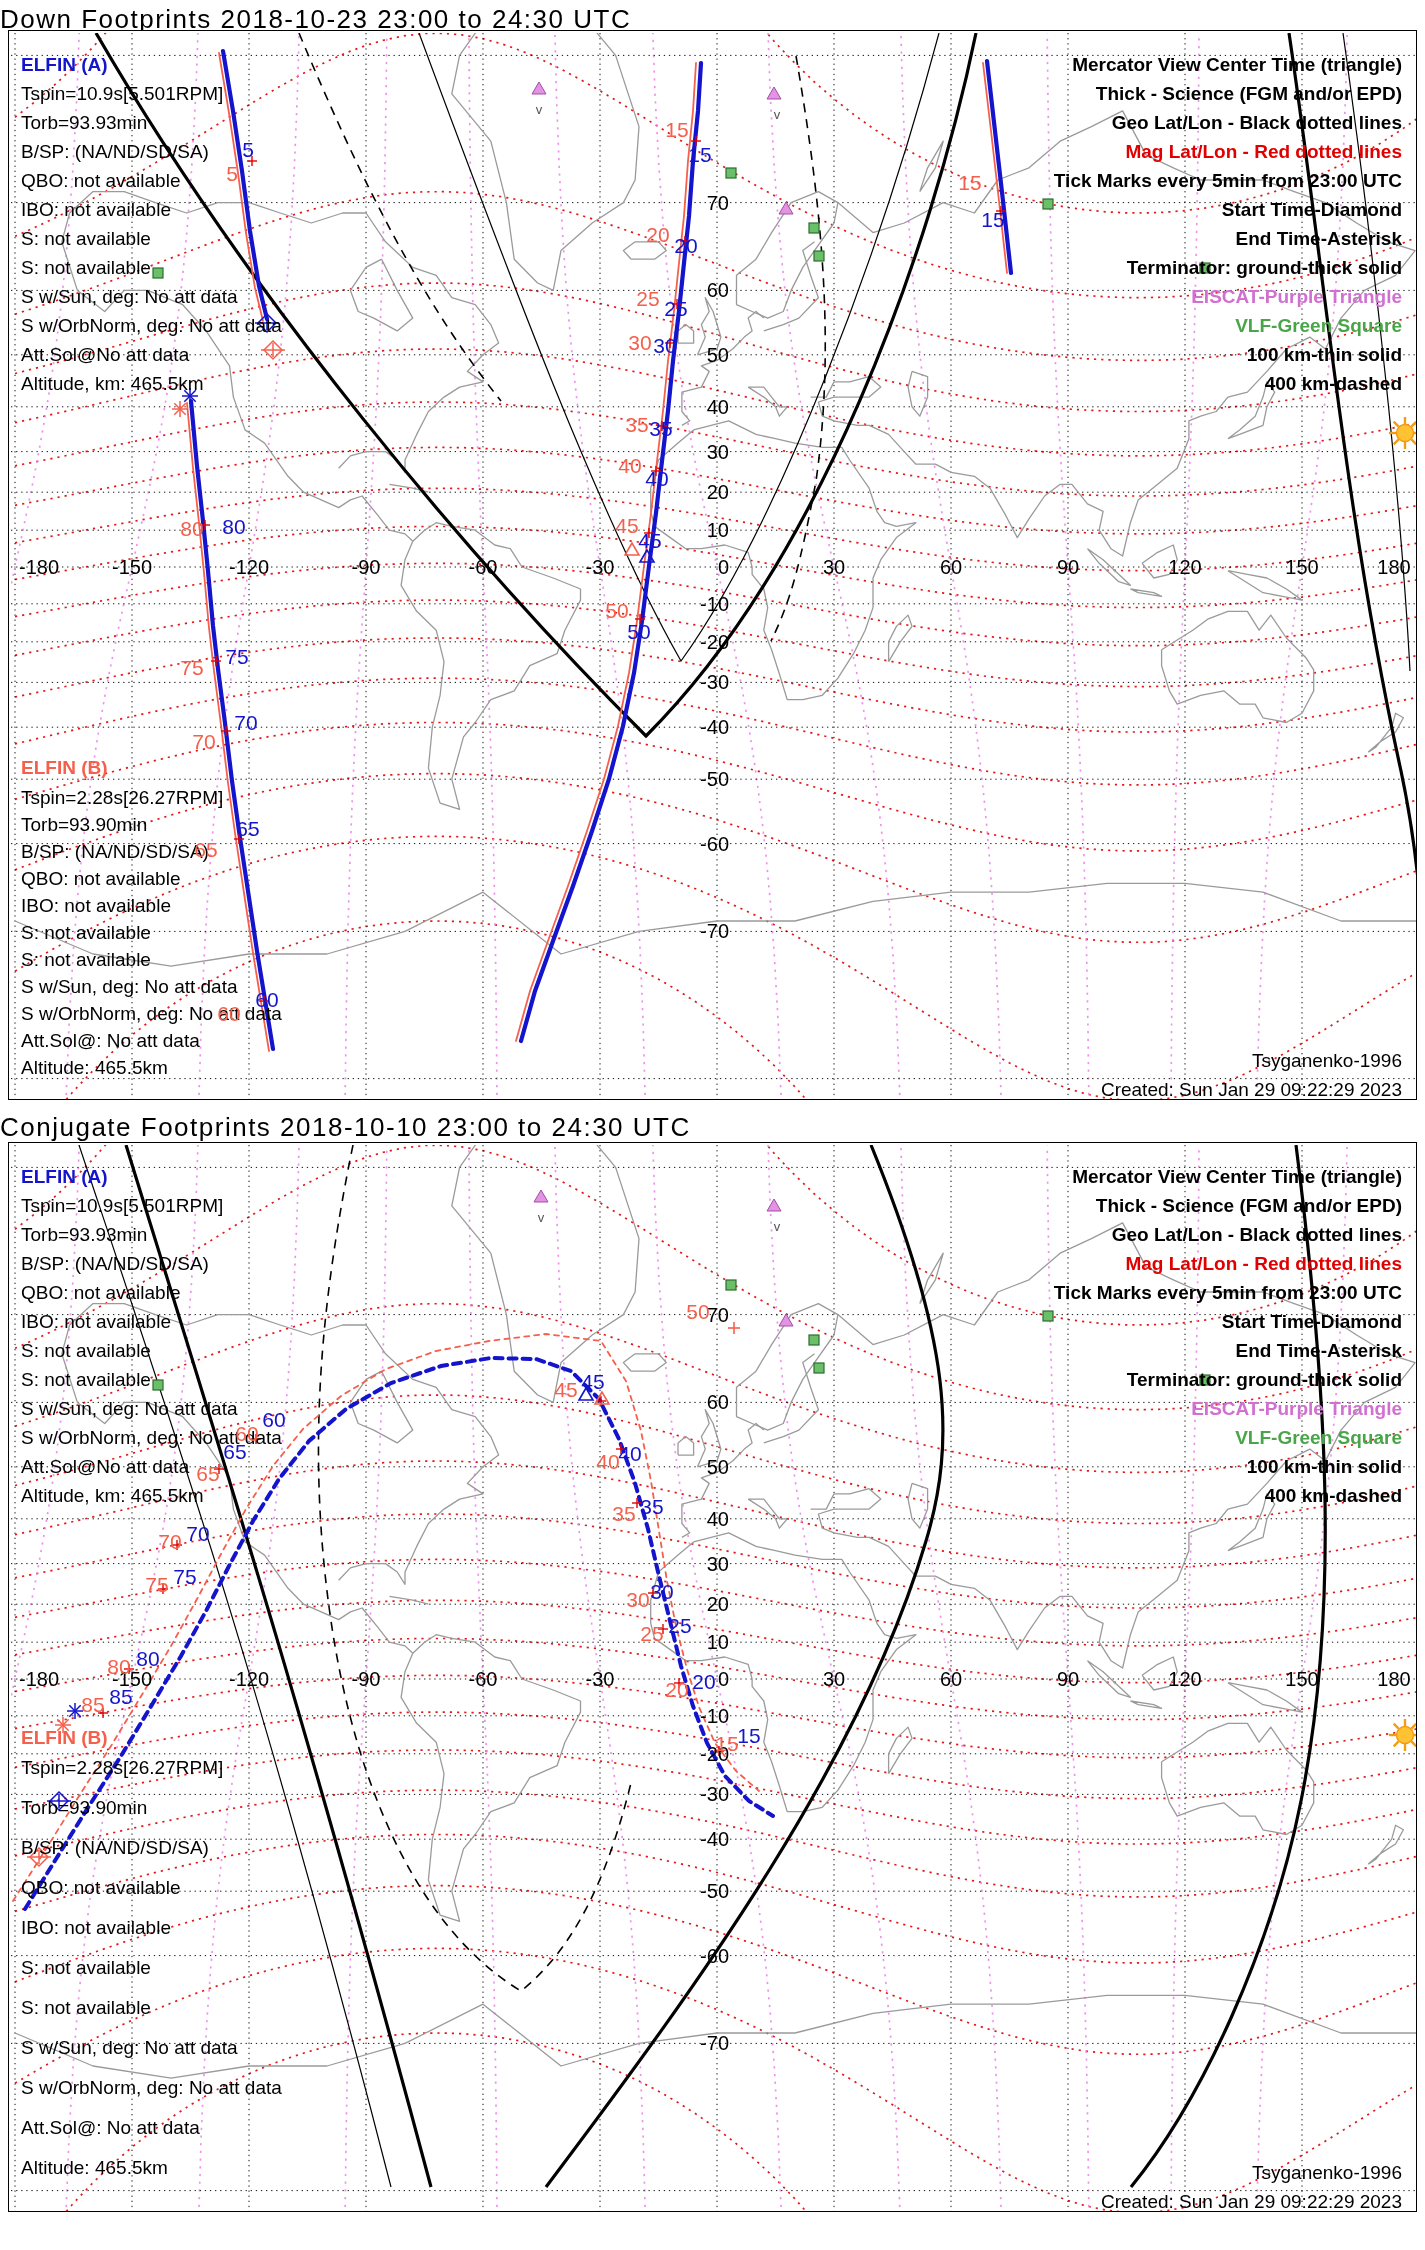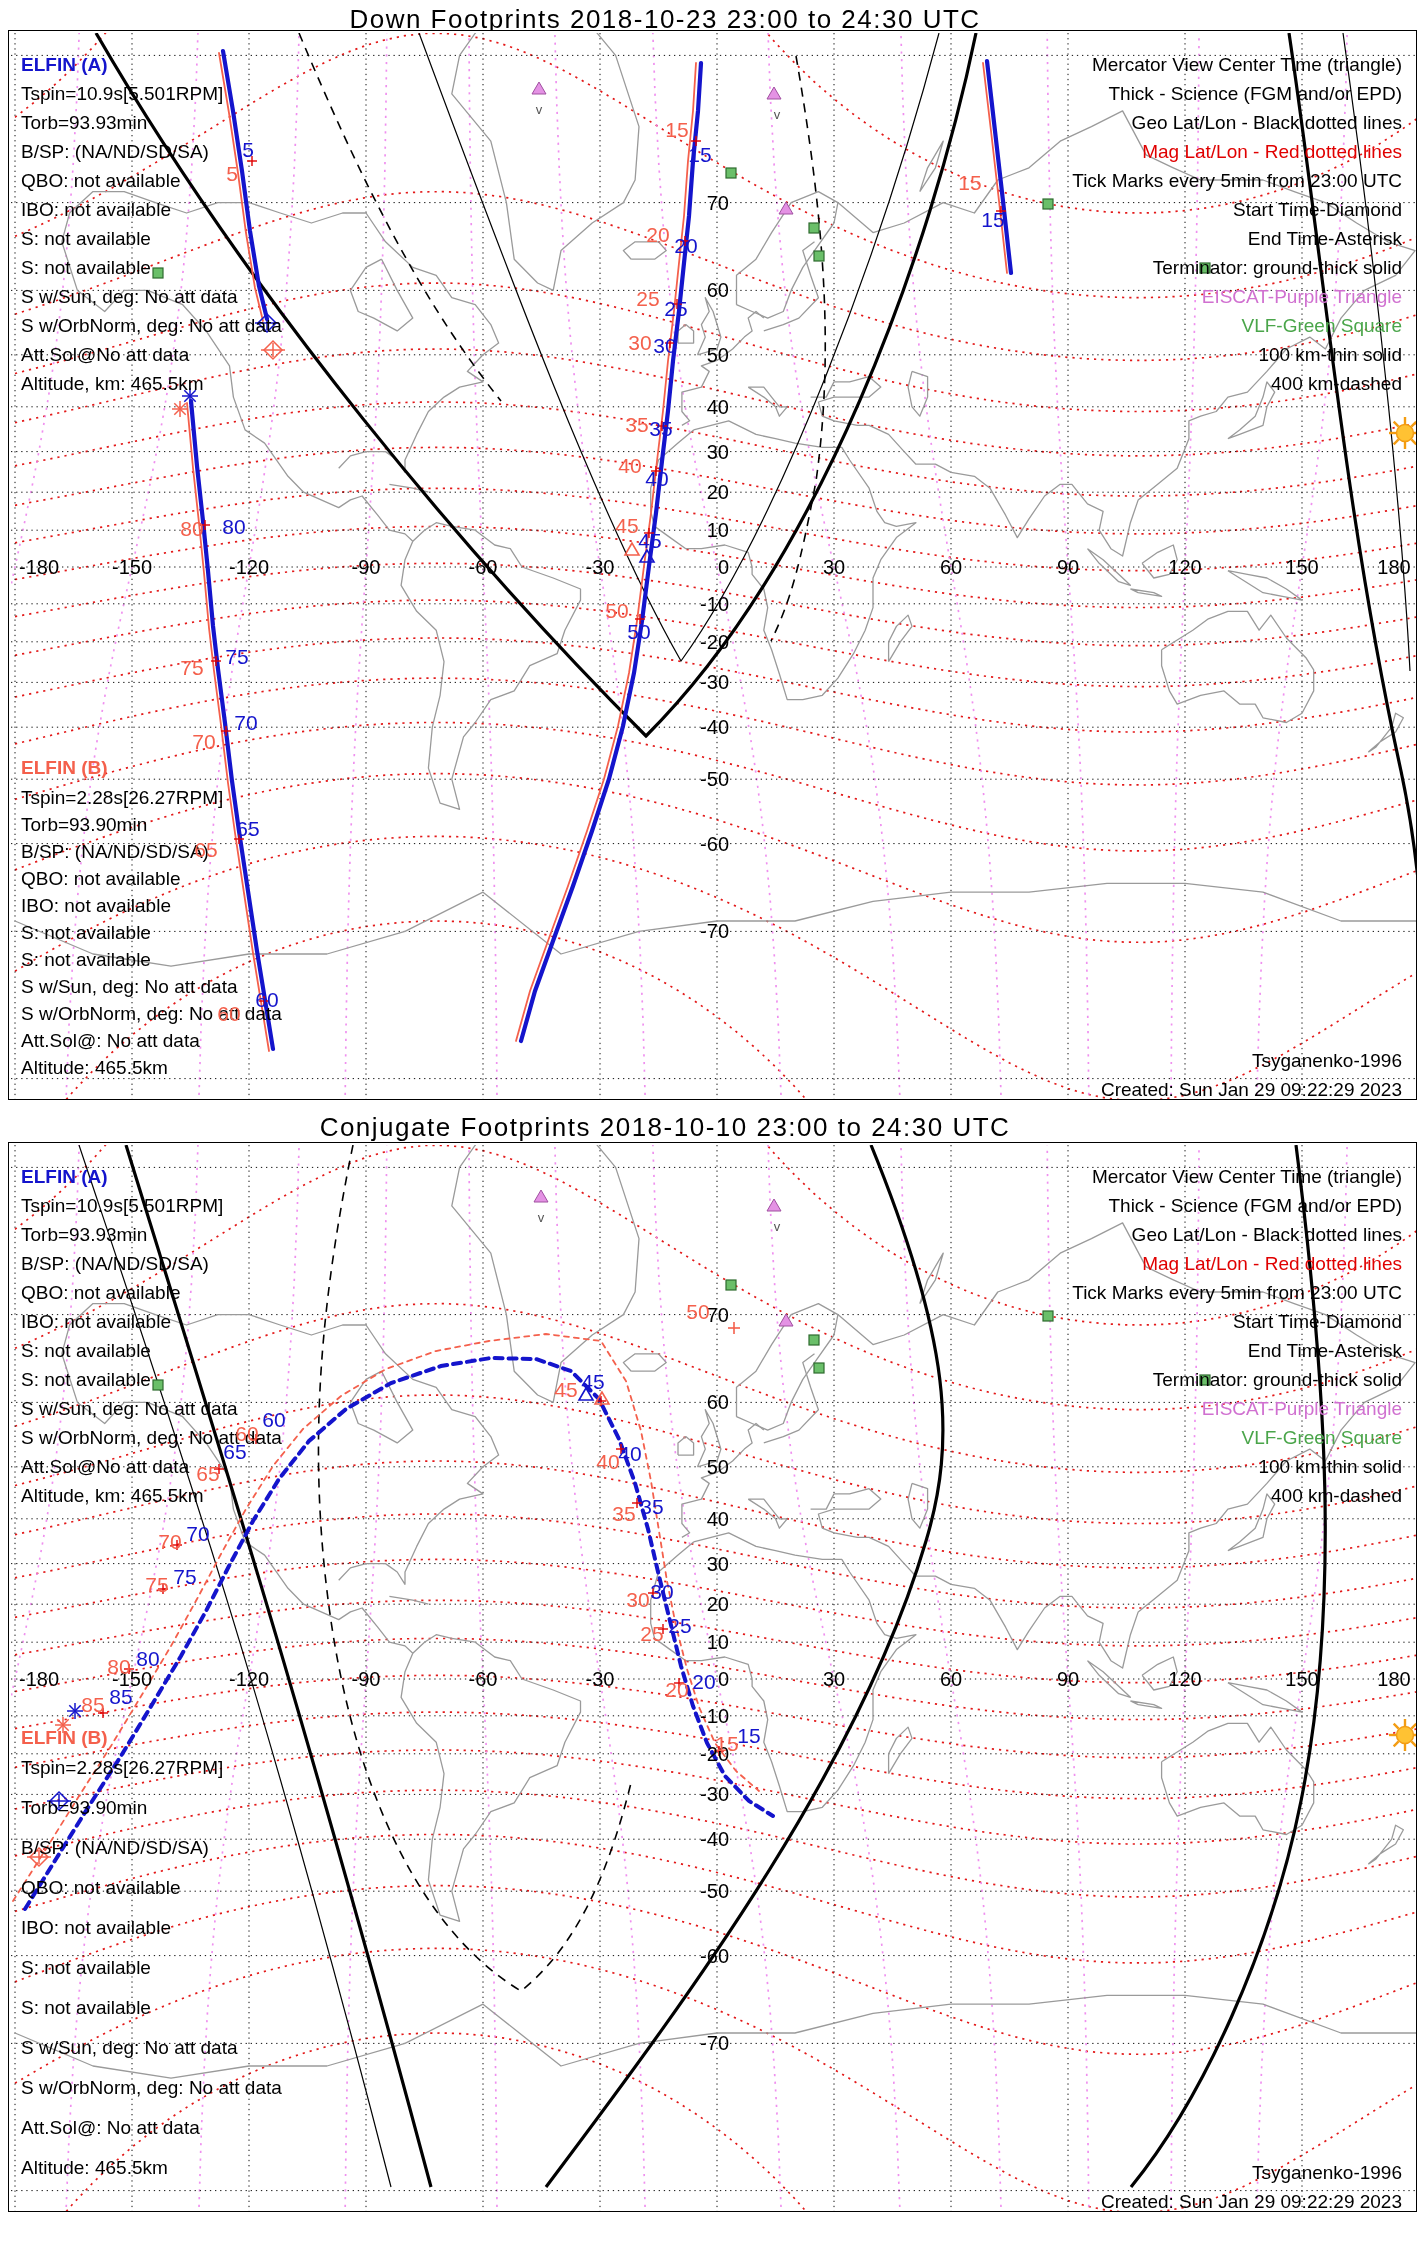--- a/index.html
+++ b/index.html
@@ -1,22 +1,22 @@
 <!DOCTYPE html>
 <html><head>
 <meta charset="utf-8">
 <style>
   html,body{margin:0;padding:0;background:#ffffff;}
   body{width:1425px;height:2250px;position:relative;font-family:"Liberation Sans",sans-serif;}
-  .title{position:absolute;left:0;width:1330px;text-align:center;font-size:26px;letter-spacing:1.5px;color:#000;white-space:nowrap;}
+  .title{position:absolute;left:0;width:1330px;text-align:left;font-size:26px;letter-spacing:1.5px;color:#000;white-space:nowrap;}
   .panel{position:absolute;left:8px;width:1409px;height:1070px;border:1.5px solid #000;box-sizing:border-box;background:#fff;}
   .panel svg{position:absolute;left:0;top:0;}
   .ov{position:absolute;left:0;top:0;width:100%;height:100%;pointer-events:none;}
   .lg{position:absolute;font-size:19px;white-space:nowrap;color:#000;line-height:1;}
-  .lgr{text-align:center;}
+  .lgr{text-align:center;font-weight:bold;}
   .tl{position:absolute;font-size:21px;white-space:nowrap;transform:translate(-50%,-50%);line-height:1;}
   .ax{position:absolute;font-size:20px;color:#000;white-space:nowrap;line-height:1;}
   .cr{position:absolute;font-size:19px;color:#000;white-space:nowrap;text-align:right;line-height:1;}
   .vg{position:absolute;font-size:13px;color:#555;transform:translate(-50%,-50%);line-height:1;}
 </style>
 </head>
 <body>
 
 <div class="title" style="top:4px">Down Footprints 2018-10-23 23:00 to 24:30 UTC</div>
 <div class="panel" style="top:30px" id="panel0">

